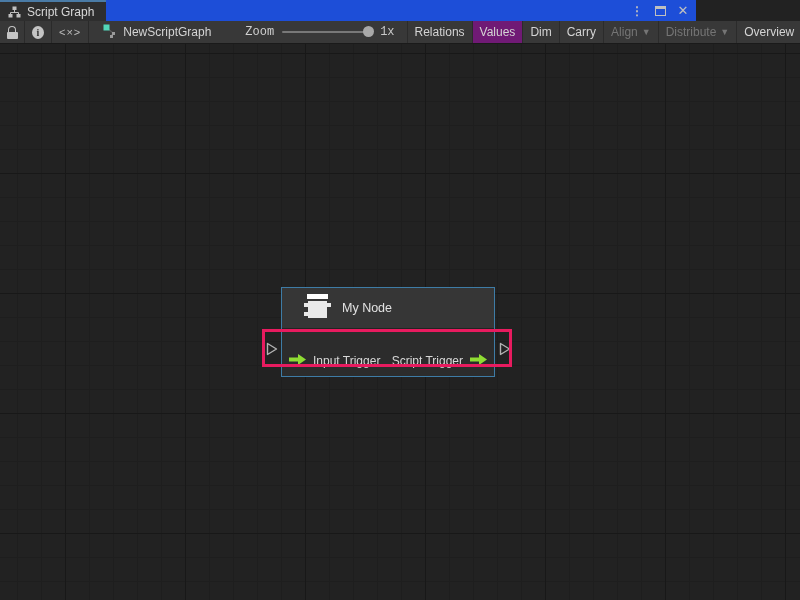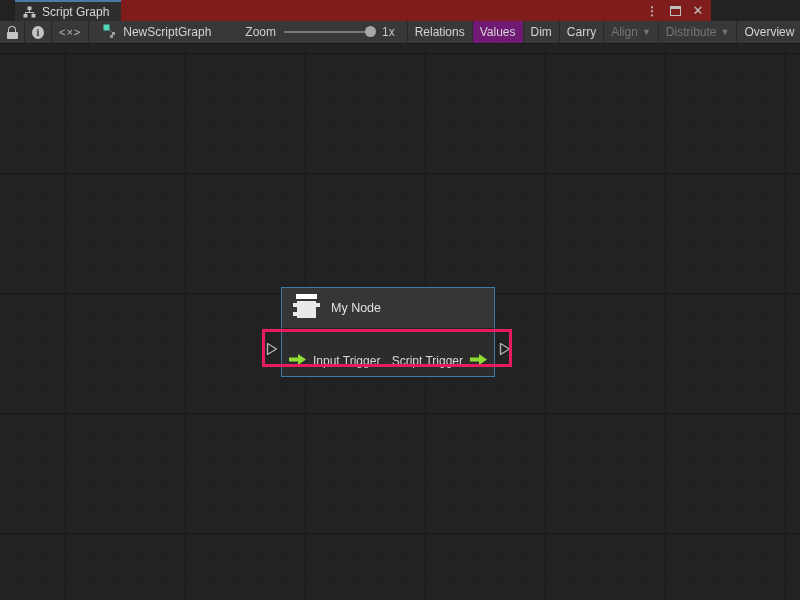--- a/index.html
+++ b/index.html
@@ -1,37 +1,37 @@
 <!DOCTYPE html>
 <html><head>
 <meta charset="utf-8">
 <style>
   * { box-sizing: border-box; margin: 0; padding: 0; }
   html, body { width: 800px; height: 600px; overflow: hidden; }
   body { font-family: "Liberation Sans", sans-serif; background: #222; }
   .window { position: relative; width: 800px; height: 600px; background: #222; overflow: hidden; }
 
   
-  .tabbar { position: absolute; left: 0; top: 0; width: 696px; height: 21px; background: #7f1d1d; display: flex; align-items: stretch; margin-left: 15px; }
+  .tabbar { position: absolute; left: 0; top: 0; width: 696px; height: 21px; background: #1d4ed8; display: flex; align-items: stretch; }
   .tab { display: flex; align-items: center; gap: 6px; padding: 0 12px 0 8px; background: #2e2e2e; border-top: 2px solid #4a7ba6; color: #d8d8d8; font-size: 12px; white-space: nowrap; }
   .tab-icon { display: inline-flex; }
   .win-controls { margin-left: auto; display: flex; align-items: center; gap: 9px; padding-right: 6px; color: #c0c0c0; }
   .ctl { display: inline-flex; align-items: center; justify-content: center; width: 14px; height: 16px; font-size: 13px; cursor: default; }
   .ctl-menu { font-weight: bold; font-size: 12px; letter-spacing: 0; }
   .maxbox { width: 11px; height: 10px; border: 1px solid #c0c0c0; border-top: 3px solid #c0c0c0; }
 
   
   .toolbar { position: absolute; left: 0; top: 21px; width: 800px; height: 23px; background: #383838; display: flex; align-items: stretch; font-size: 12px; color: #d4d4d4; border-bottom: 1px solid #1a1a1a; }
   .tbtn { display: flex; align-items: center; justify-content: center; padding: 0 7px; border-right: 1px solid #2a2a2a; cursor: default; white-space: nowrap; }
   .lock-shackle { display: block; width: 8px; height: 6px; border: 1.5px solid #c4c4c4; border-bottom: none; border-radius: 4px 4px 0 0; margin: 0 auto; }
   .lock-body { display: block; width: 11px; height: 7px; background: #c4c4c4; border-radius: 1px; }
   .info-circle { width: 13px; height: 13px; border-radius: 50%; background: #c4c4c4; color: #2e2e2e; font-size: 10px; font-weight: bold; display: flex; align-items: center; justify-content: center; font-family: "Liberation Serif", serif; }
   .code-glyph { color: #bdbdbd; font-size: 11px; letter-spacing: 1px; }
   .graph-ref { display: flex; align-items: center; gap: 6px; padding: 0 10px 0 14px; }
-  .zoom-group { display: flex; align-items: center; gap: 8px; padding: 0 10px 0 24px; }
+  .zoom-group { display: flex; align-items: center; gap: 8px; padding: 0 10px 0 24px; font-family: Liberation Mono, monospace; }
   .zoom-track { position: relative; width: 90px; height: 2px; background: #787878; border-radius: 1px; }
   .zoom-handle { position: absolute; right: -2px; top: -5px; width: 11px; height: 11px; border-radius: 50%; background: #a8a8a8; }
   .rbuttons { display: flex; align-items: stretch; margin-left: 2px; }
   .rbtn { display: flex; align-items: center; padding: 0 7px; border-left: 1px solid #2b2b2b; white-space: nowrap; cursor: default; }
   .rbtn.active { background: #701a75; }
   .rbtn.disabled { color: #757575; }
   .caret { font-size: 9px; margin-left: 4px; }
 
   
   .canvas { position: absolute; left: 0; top: 44px; width: 800px; height: 556px;
@@ -40,21 +40,21 @@
       linear-gradient(#181818 1px, transparent 1px),
       linear-gradient(90deg, #181818 1px, transparent 1px),
       linear-gradient(#1e1e1e 1px, transparent 1px),
       linear-gradient(90deg, #1e1e1e 1px, transparent 1px);
     background-size: 120px 120px, 120px 120px, 24px 24px, 24px 24px;
     background-position: 0px 9px, 65px 0px, 0px 9px, 17px 0px;
   }
 
   
   .node { position: absolute; left: 281px; top: 243px; width: 214px; height: 90px; border: 1.5px solid #3e7ca6; background: #2c2c2c; }
-  .node-header { height: 41px; background: #363636; display: flex; align-items: center; padding: 0 10px; gap: 11px; border-bottom: 1px solid #232323; }
+  .node-header { height: 41px; background: #363636; display: flex; align-items: center; padding: 0 21px; gap: 11px; border-bottom: 1px solid #232323; }
   .node-title { color: #e2e2e2; font-size: 12.5px; }
   .port-row { height: 36px; display: flex; align-items: center; justify-content: space-between; padding: 0 6px; }
   .port { display: flex; align-items: center; gap: 6px; color: #d8d8d8; font-size: 12px; white-space: nowrap; margin-top: 27px; }
   .outer-port { position: absolute; width: 12px; height: 14px; }
   .outer-port.left { left: 266px; top: 298px; }
   .outer-port.right { left: 499px; top: 298px; }
 
   
   .highlight-rect { position: absolute; left: 262px; top: 285px; width: 250px; height: 38px; border: 3px solid #e81b5f; background: transparent; pointer-events: none; z-index: 5; }
 </style>

